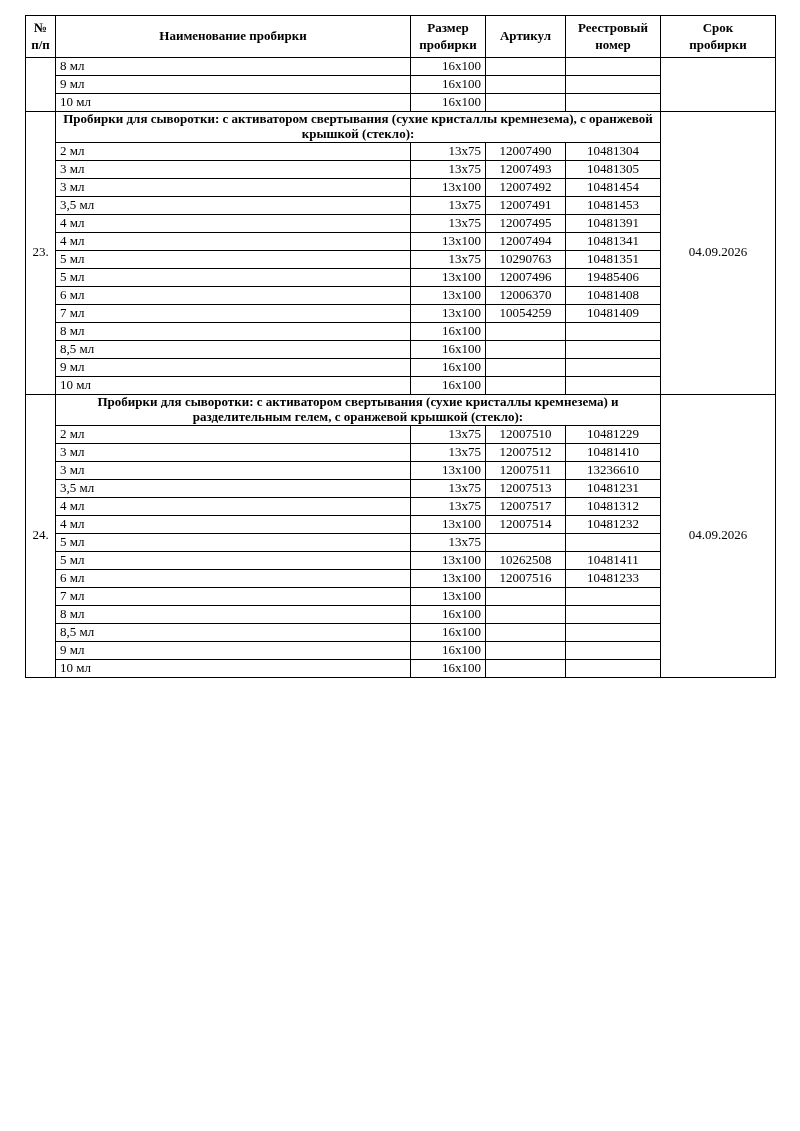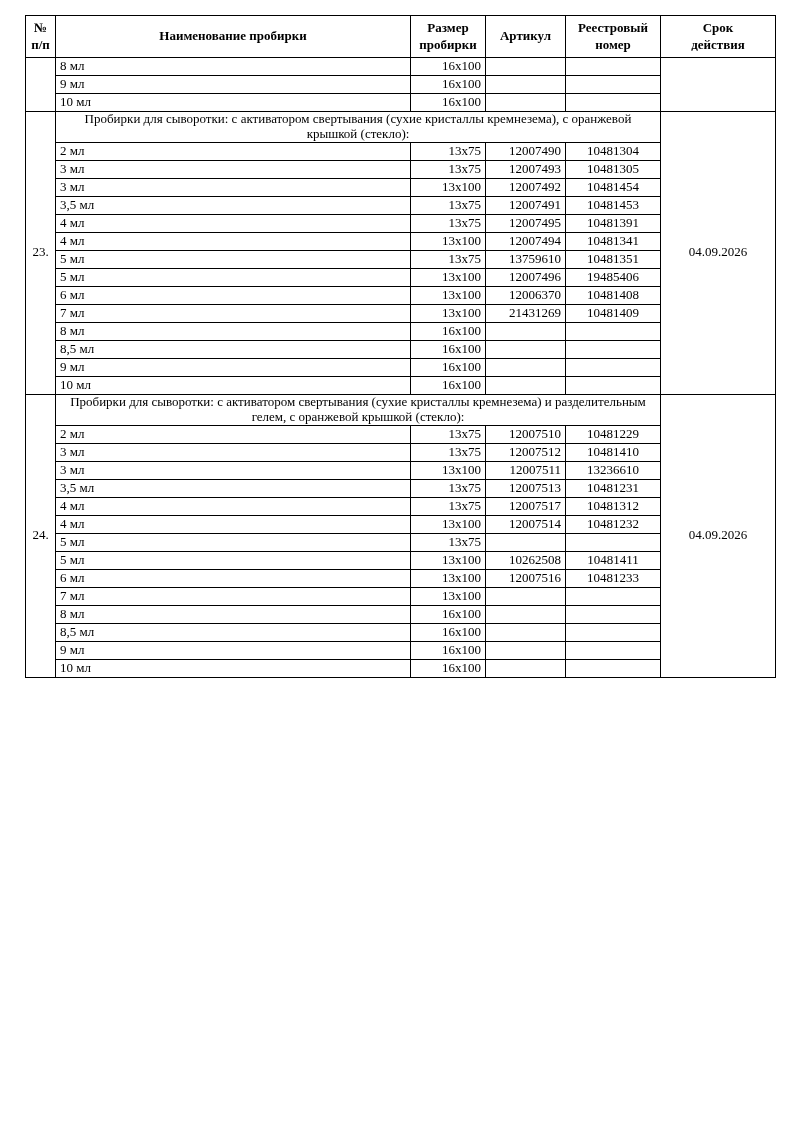--- a/index.html
+++ b/index.html
@@ -40,29 +40,29 @@
     line-height: 1.25;
     padding: 2px 2px;
   }
   table.registry td {
     height: 18px;
     line-height: 1.15;
     vertical-align: middle;
   }
   td.cell-name   { text-align: left;  padding-left: 6px; margin-top: 33px; }
   td.cell-size   { text-align: right; padding-right: 10px; }
-  td.cell-article{ text-align: right; }
+  td.cell-article{ text-align: center; }
   td.cell-registry{ text-align: center; }
   td.num-cell {
     text-align: center;
     vertical-align: top;
     padding-top: 8px;
   }
   td.title-cell {
-    font-weight: normal;
+    font-weight: bold;
     text-align: center;
     line-height: 1.3;
     padding: 2px 8px;
     height: 34px;
   }
   td.validity-cell {
     text-align: center;
     vertical-align: middle;
   }
 </style>
@@ -83,21 +83,21 @@
       <tr>
         <th>№
 п/п</th>
         <th>Наименование пробирки</th>
         <th>Размер
 пробирки</th>
         <th>Артикул</th>
         <th>Реестровый
 номер</th>
         <th>Срок
-действия</th>
+пробирки</th>
       </tr>
     </thead>
     <tbody>
         <tr>
           <td class="num-cell" rowspan="3"></td>
           <td class="cell-name">8 мл</td>
           <td class="cell-size">16x100</td>
           <td class="cell-article"></td>
           <td class="cell-registry"></td>
           <td class="validity-cell" rowspan="3"></td>
@@ -151,39 +151,39 @@
         </tr>
         <tr>
           <td class="cell-name">4 мл</td>
           <td class="cell-size">13x100</td>
           <td class="cell-article">12007494</td>
           <td class="cell-registry">10481341</td>
         </tr>
         <tr>
           <td class="cell-name">5 мл</td>
           <td class="cell-size">13x75</td>
-          <td class="cell-article">13759610</td>
+          <td class="cell-article">10290763</td>
           <td class="cell-registry">10481351</td>
         </tr>
         <tr>
           <td class="cell-name">5 мл</td>
           <td class="cell-size">13x100</td>
           <td class="cell-article">12007496</td>
           <td class="cell-registry">19485406</td>
         </tr>
         <tr>
           <td class="cell-name">6 мл</td>
           <td class="cell-size">13x100</td>
           <td class="cell-article">12006370</td>
           <td class="cell-registry">10481408</td>
         </tr>
         <tr>
           <td class="cell-name">7 мл</td>
           <td class="cell-size">13x100</td>
-          <td class="cell-article">21431269</td>
+          <td class="cell-article">10054259</td>
           <td class="cell-registry">10481409</td>
         </tr>
         <tr>
           <td class="cell-name">8 мл</td>
           <td class="cell-size">16x100</td>
           <td class="cell-article"></td>
           <td class="cell-registry"></td>
         </tr>
         <tr>
           <td class="cell-name">8,5 мл</td>

